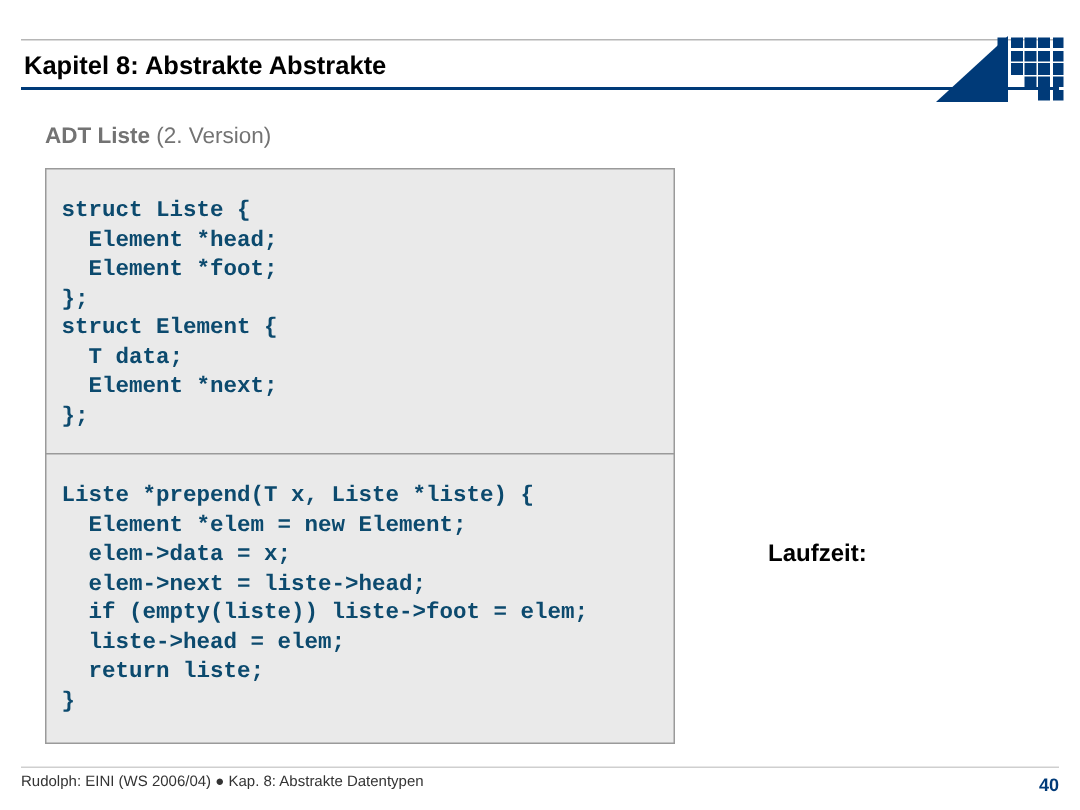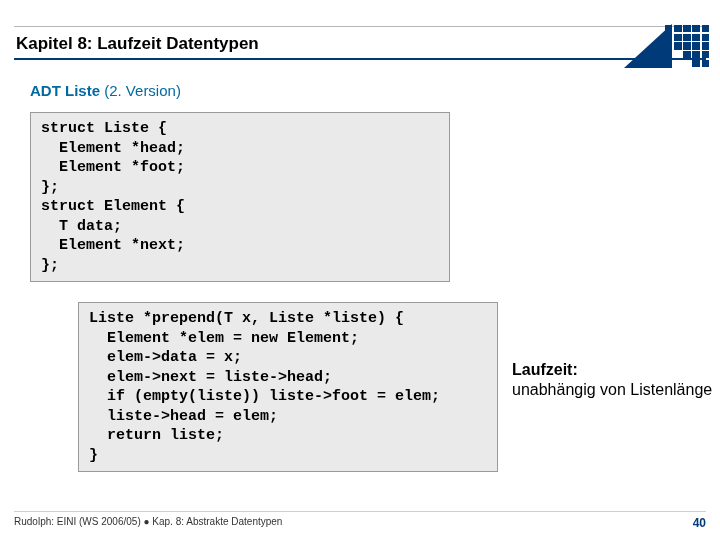--- a/index.html
+++ b/index.html
@@ -39,37 +39,37 @@
     grid-template-columns: repeat(5, 1fr);
     grid-template-rows: repeat(5, 1fr);
   }
   .logo .squares span {
     background: #003a78;
     margin: 0.8px;
   }
   .logo .squares span.f { opacity: 0; }
   .subtitle {
     position: absolute; left: 30px; top: 82px;
-    font-size: 15px; color: #0369a1; text-align: center;
+    font-size: 15px; color: #737373; text-align: center;
   }
   .subtitle b { font-weight: bold; }
   .codebox {
     position: absolute;
     background: #eaeaea;
     border: 1px solid #9a9a9a;
     font-family: "Courier New", Courier, monospace;
     font-weight: bold;
     font-size: 15px;
     line-height: 1.3;
-    color: #000000;
-    padding: 6px 10px;
+    color: #0c4a6e;
+    padding: 18px 10px;
     white-space: pre;
   }
   #code1 { left: 30px; top: 112px; width: 420px; }
-  #code2 { left: 30px; top: 302px; width: 420px; margin-left: 48px; }
+  #code2 { left: 30px; top: 302px; width: 420px; }
   .sidenote {
     position: absolute; left: 468px; top: 360px;
     font-size: 16px; color: #000;
     line-height: 1.25;
     margin-left: 44px;
   }
   .sidenote .b { font-weight: bold; }
   .footer {
     position: absolute; left: 14px; right: 14px; bottom: 10px;
     border-top: 1px solid #cfcfcf;
@@ -108,21 +108,21 @@
       <span></span>
       <span></span>
     <span class="f"></span>
       <span class="f"></span>
       <span class="f"></span>
       <span></span>
       <span></span>
   </div>
 </div>
 
-<div class="title">Kapitel 8: Laufzeit Datentypen</div>
+<div class="title">Kapitel 8: Abstrakte Abstrakte</div>
 <div class="titleline"></div>
 
 <div class="subtitle">
   <b>ADT Liste</b><span> (2. Version)</span>
 </div>
 
 <div id="code1" class="codebox">struct Liste {
   Element *head;
   Element *foot;
 };
@@ -135,19 +135,18 @@
   Element *elem = new Element;
   elem-&gt;data = x;
   elem-&gt;next = liste-&gt;head;
   if (empty(liste)) liste-&gt;foot = elem;
   liste-&gt;head = elem;
   return liste;
 }</div>
 
 <div class="sidenote">
   <span class="b">Laufzeit:</span><br>
-  <span>unabhängig von Listenlänge</span>
 </div>
 
 <div class="footer">
-  <span>Rudolph: EINI (WS 2006/05)  ●  Kap. 8: Abstrakte Datentypen</span>
+  <span>Rudolph: EINI (WS 2006/04)  ●  Kap. 8: Abstrakte Datentypen</span>
   <span class="pg">40</span>
 </div>
 
 </body></html>

